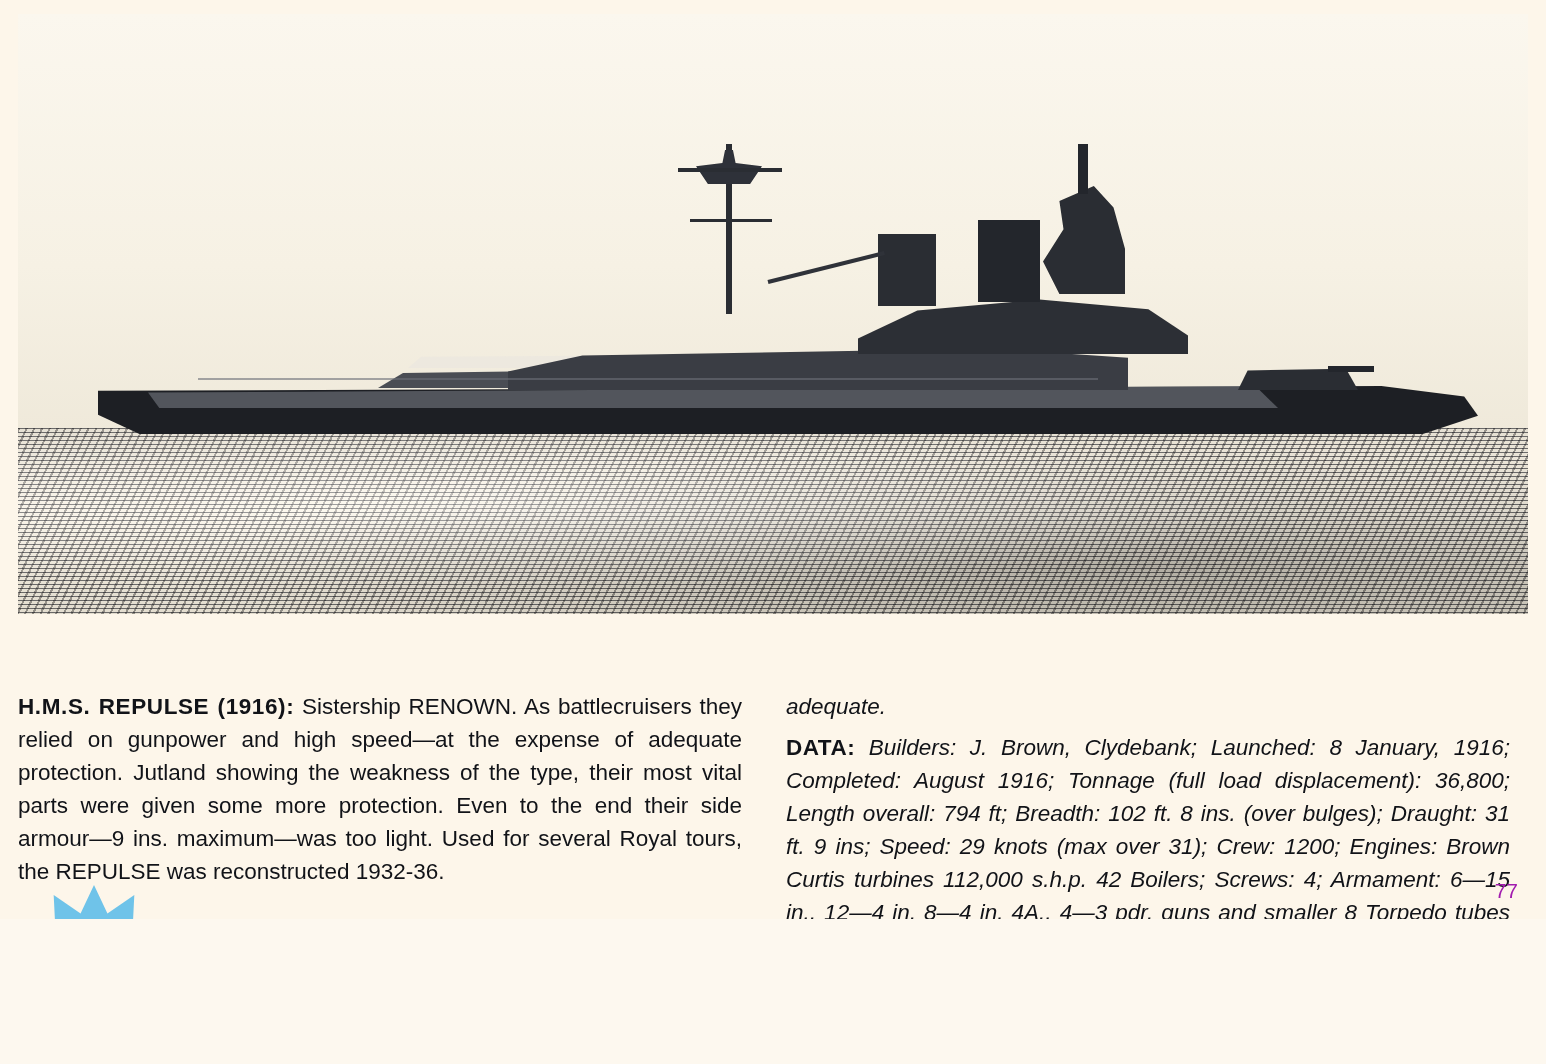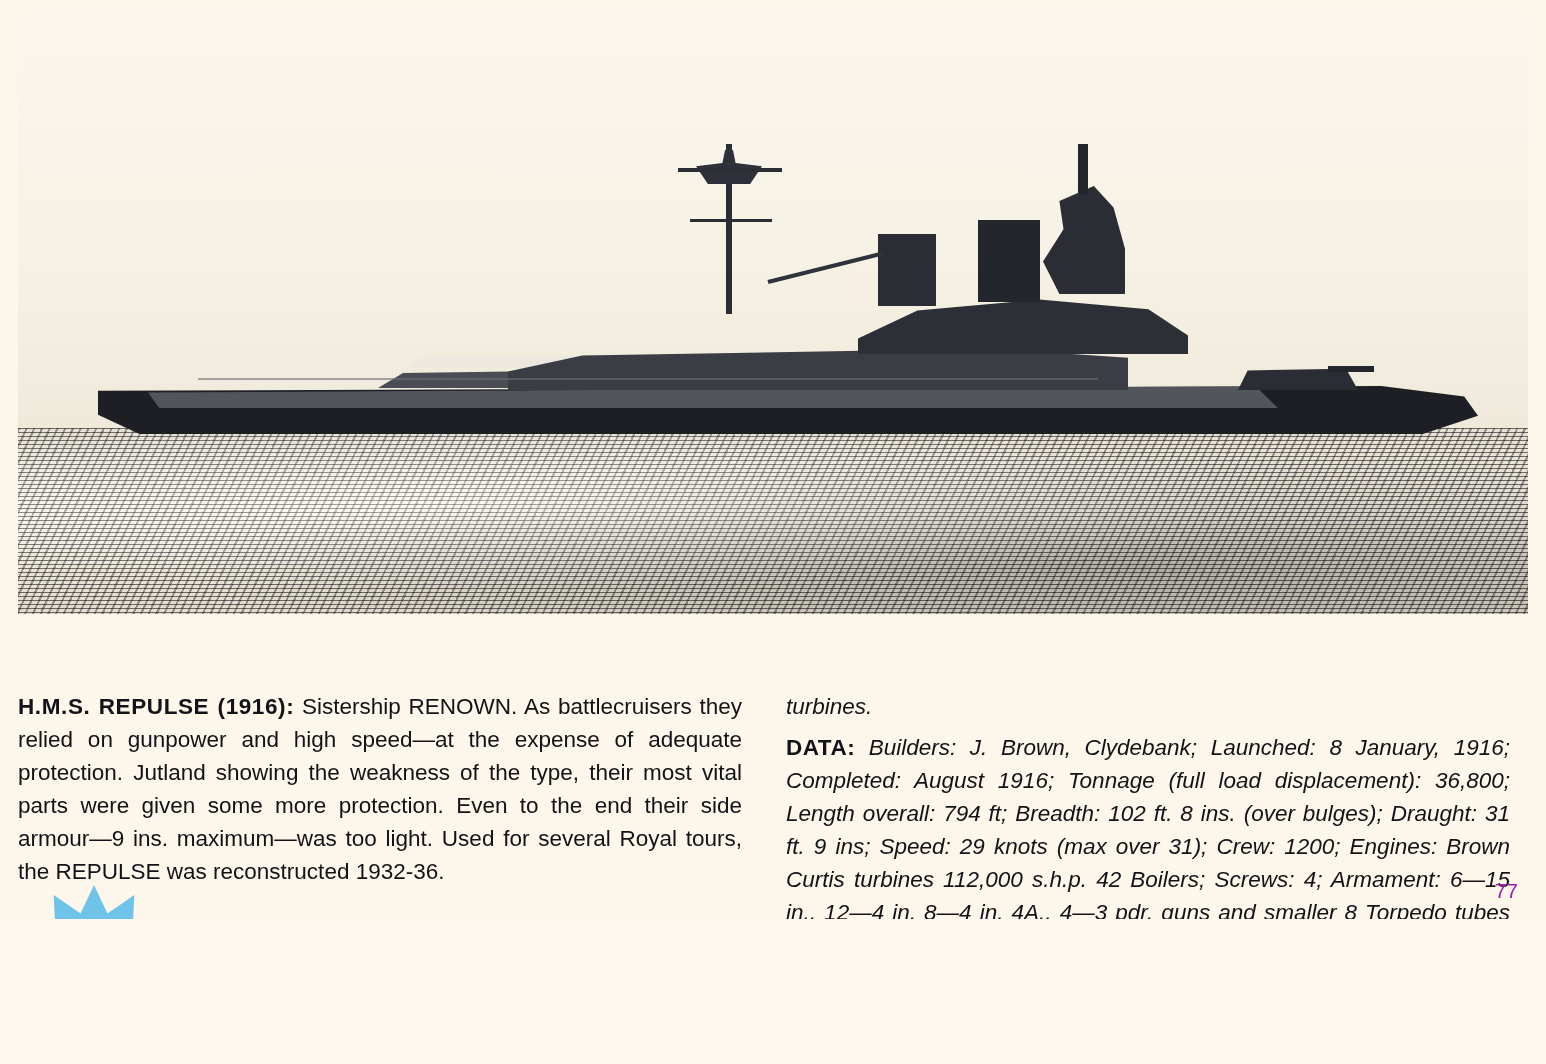--- a/index.html
+++ b/index.html
@@ -256,21 +256,21 @@
     </div>
   </div>
 
   <div class="text-area">
 
     <div class="col left">
       <p><span class="lead-label">H.M.S. REPULSE (1916):</span><span> Sistership RENOWN. As battlecruisers they relied on gunpower and high speed—at the expense of adequate protection. Jutland showing the weakness of the type, their most vital parts were given some more protection. Even to the end their side armour—9 ins. maximum—was too light. Used for several Royal tours, the REPULSE was reconstructed 1932-36.</span></p>
     </div>
 
     <div class="col right">
-      <p>turbines.</p>
+      <p>adequate.</p>
       <p><span class="data-label">DATA:</span><span> Builders: J. Brown, Clydebank; Launched: 8 January, 1916; Completed: August 1916; Tonnage (full load displacement): 36,800; Length overall: 794 ft; Breadth: 102 ft. 8 ins. (over bulges); Draught: 31 ft. 9 ins; Speed: 29 knots (max over 31); Crew: 1200; Engines: Brown Curtis turbines 112,000 s.h.p. 42 Boilers; Screws: 4; Armament: 6—15 in., 12—4 in, 8—4 in. 4A., 4—3 pdr. guns and smaller 8 Torpedo tubes (deck) 4 Aircraft</span></p>
     </div>
 
   </div>
 
   <div class="page-number">77</div>
 
   <div class="watermark">
     <div class="wm-star"></div>
     <div class="wm-star-inner"></div>

